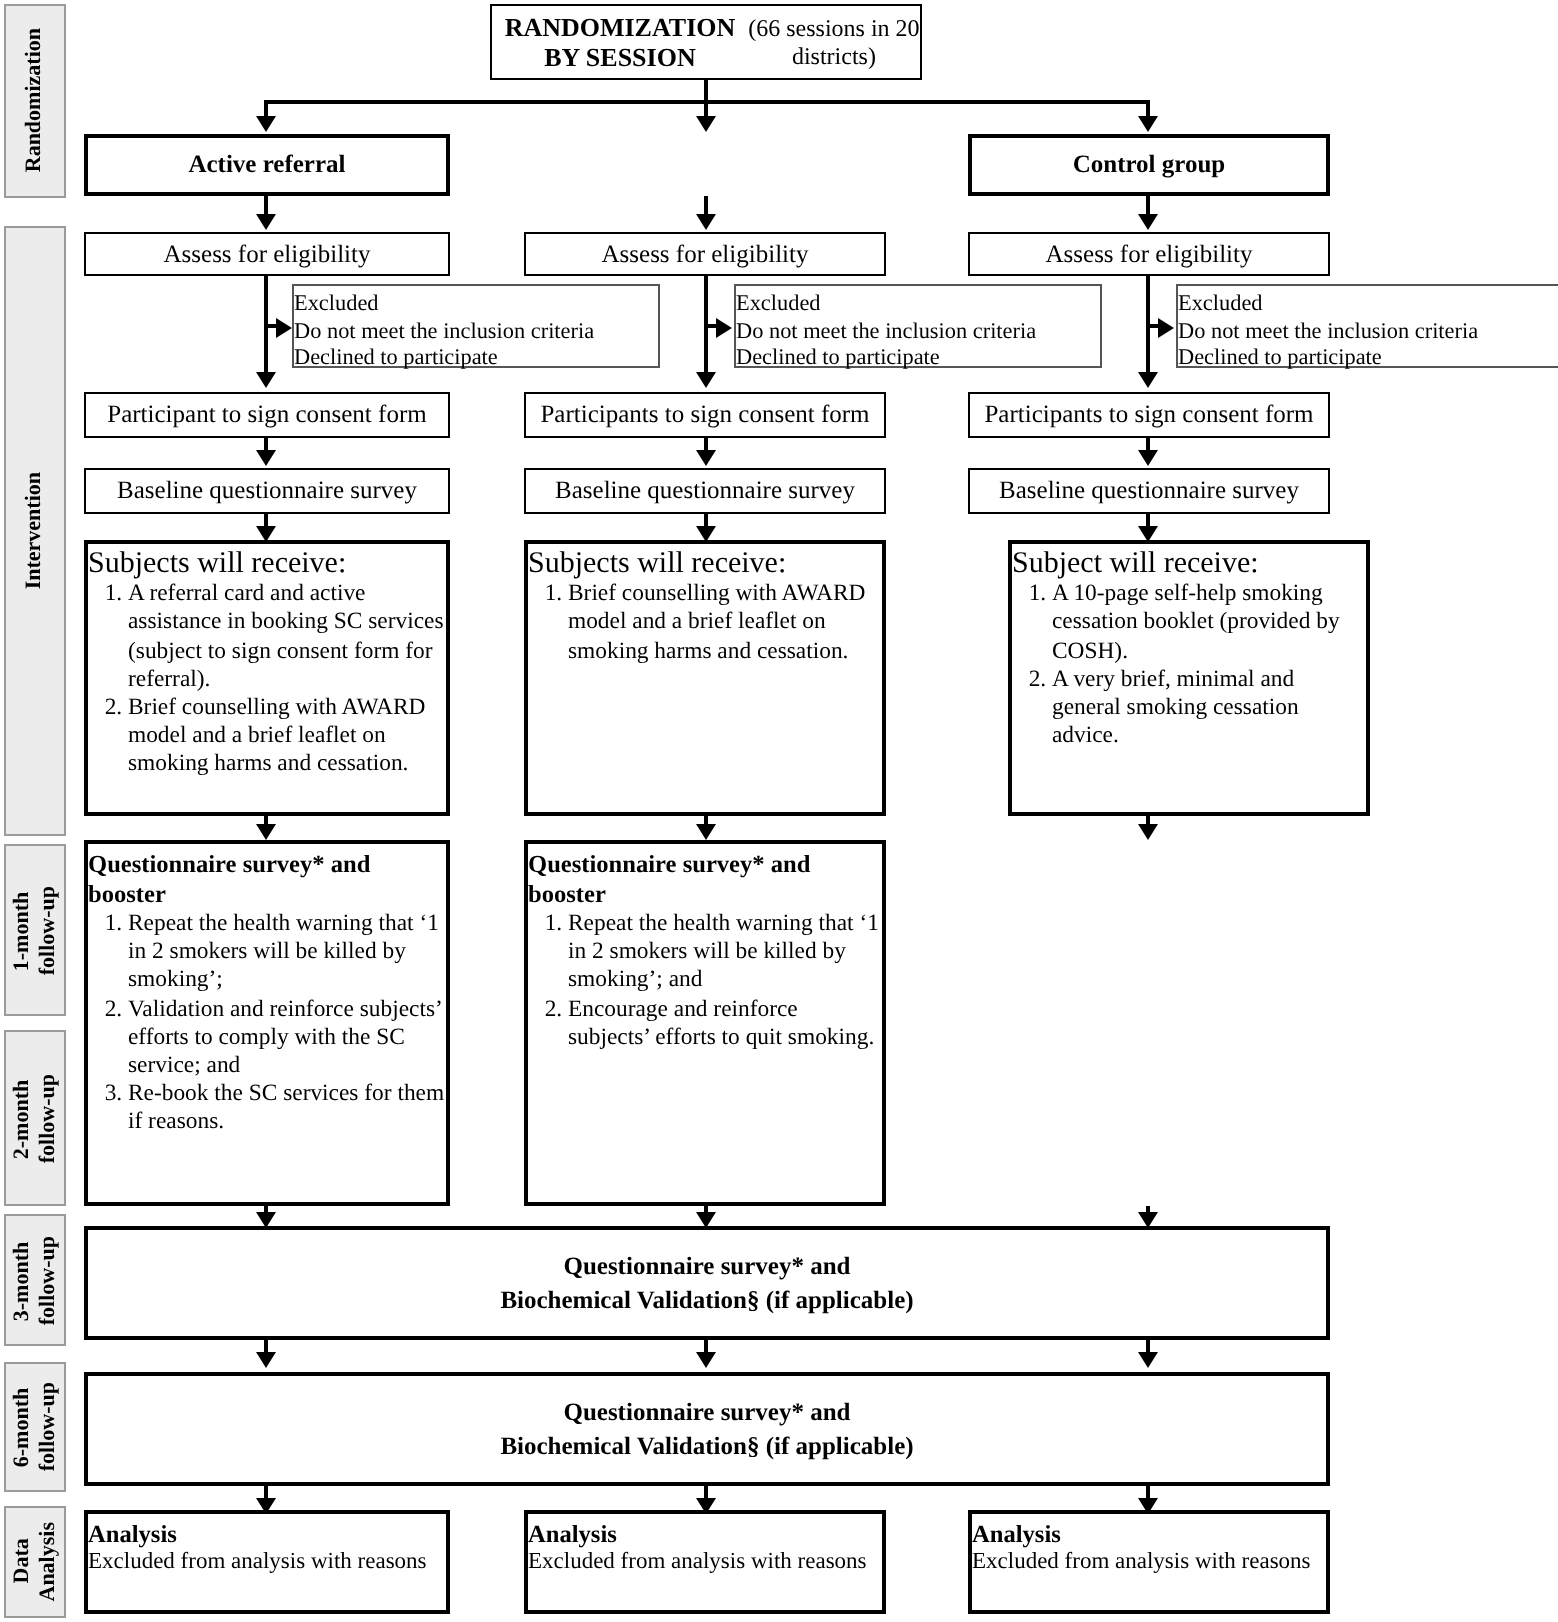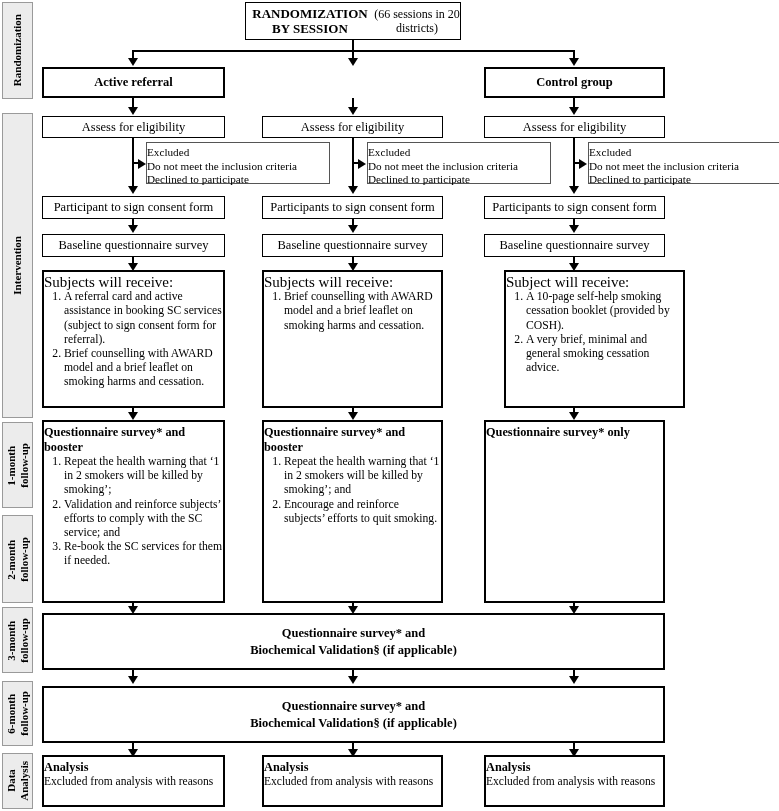--- a/index.html
+++ b/index.html
@@ -238,32 +238,29 @@
   <div class="vline" style="left:352px;top:408px;height:7px;"></div>
   <div class="arrowdn" style="left:348px;top:412px;"></div>
   <div class="vline" style="left:573px;top:408px;height:7px;"></div>
   <div class="arrowdn" style="left:569px;top:412px;"></div>
 
   <div class="box lt" style="left:42px;top:420px;width:183px;height:183px;">
     <div class="leadb">Questionnaire survey* and booster</div>
     <ol class="nl">
       <li>Repeat the health warning that ‘1 in 2 smokers will be killed by smoking’;</li>
       <li>Validation and reinforce subjects’ efforts to comply with the SC service; and</li>
-      <li>Re-book the SC services for them if needed.</li>
+      <li>Re-book the SC services for them if reasons.</li>
     </ol>
   </div>
   <div class="box lt" style="left:262px;top:420px;width:181px;height:183px;">
     <div class="leadb">Questionnaire survey* and booster</div>
     <ol class="nl">
       <li>Repeat the health warning that ‘1 in 2 smokers will be killed by smoking’; and</li>
       <li>Encourage and reinforce subjects’ efforts to quit smoking.</li>
     </ol>
-  </div>
-  <div class="box lt" style="left:484px;top:420px;width:181px;height:183px;">
-    <div class="leadb">Questionnaire survey* only</div>
   </div>
 
   <div class="vline" style="left:132px;top:603px;height:6px;"></div>
   <div class="arrowdn" style="left:128px;top:606px;"></div>
   <div class="vline" style="left:352px;top:603px;height:6px;"></div>
   <div class="arrowdn" style="left:348px;top:606px;"></div>
   <div class="vline" style="left:573px;top:603px;height:6px;"></div>
   <div class="arrowdn" style="left:569px;top:606px;"></div>
 
   <div class="box ctr" style="left:42px;top:613px;width:623px;height:57px;flex-direction:column;">

